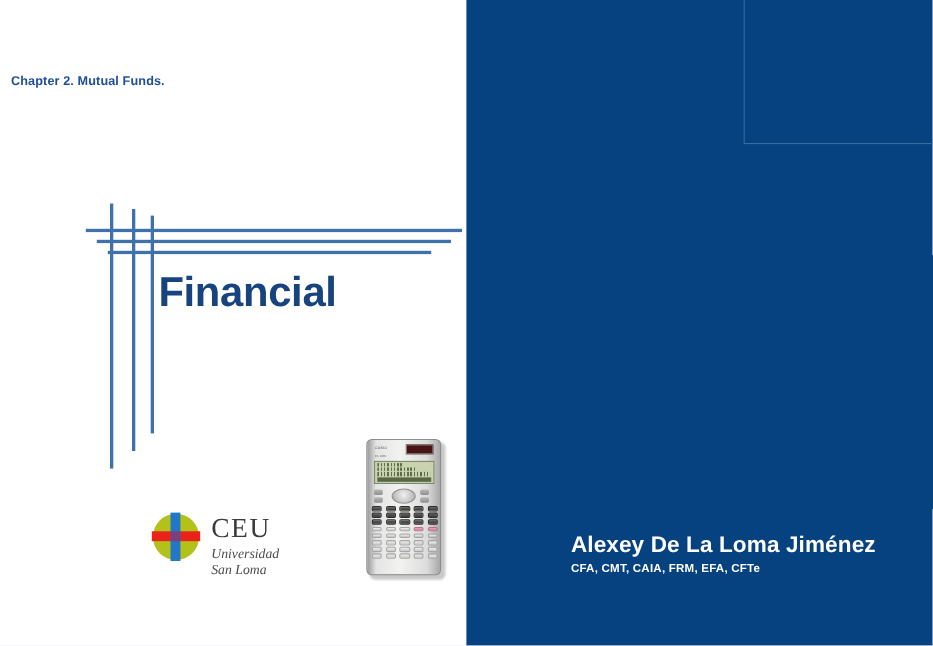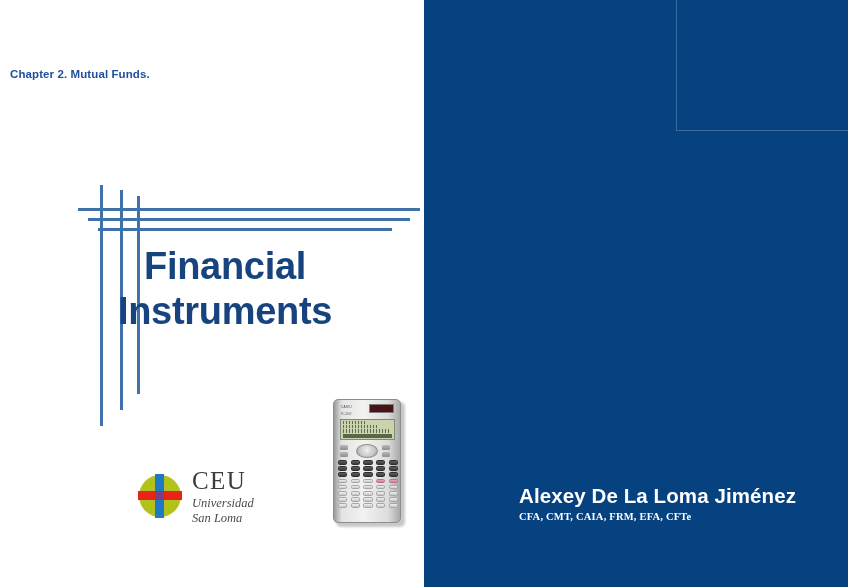--- a/index.html
+++ b/index.html
@@ -86,21 +86,21 @@
     color: #17447e;
     letter-spacing: -0.3px;
   }
 
   
   #ceu-logo {
     position: absolute;
     left: 138px;
     top: 466px;
     display: flex;
-    align-items: center;
+    align-items: flex-start;
   }
   #ceu-mark {
     position: relative;
     width: 44px;
     height: 44px;
     flex: 0 0 44px;
   }
   #ceu-disc {
     position: absolute;
     left: 1px;
@@ -296,21 +296,20 @@
     line-height: 1.1;
     white-space: nowrap;
   }
   #author-credentials {
     margin-top: 3px;
     font-size: 10.5px;
     font-weight: bold;
     color: #ffffff;
     letter-spacing: 0.2px;
     white-space: nowrap;
-    font-family: Liberation Serif, serif;
   }
 </style>
 </head>
 <body>
 
 <div id="slide">
 
   <div id="blue-panel">
     <div id="blue-panel-accent-box"></div>
   </div>
@@ -321,21 +320,20 @@
     <div class="v-line" id="v-line-1"></div>
     <div class="v-line" id="v-line-2"></div>
     <div class="v-line" id="v-line-3"></div>
     <div class="h-line" id="h-line-1"></div>
     <div class="h-line" id="h-line-2"></div>
     <div class="h-line" id="h-line-3"></div>
   </div>
 
   <div id="main-title">
     <div>Financial</div>
-    <div>Instruments</div>
   </div>
 
   <div id="ceu-logo">
     <div id="ceu-mark">
       <div id="ceu-disc"></div>
       <div id="ceu-bar-horizontal"></div>
       <div id="ceu-bar-vertical"></div>
       <div id="ceu-center-square"></div>
     </div>
     <div id="ceu-wordmark">

